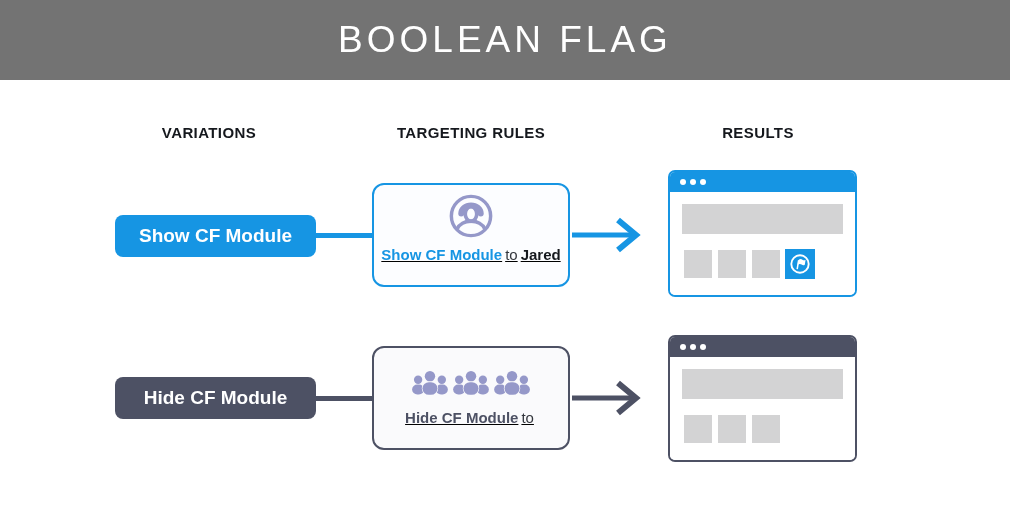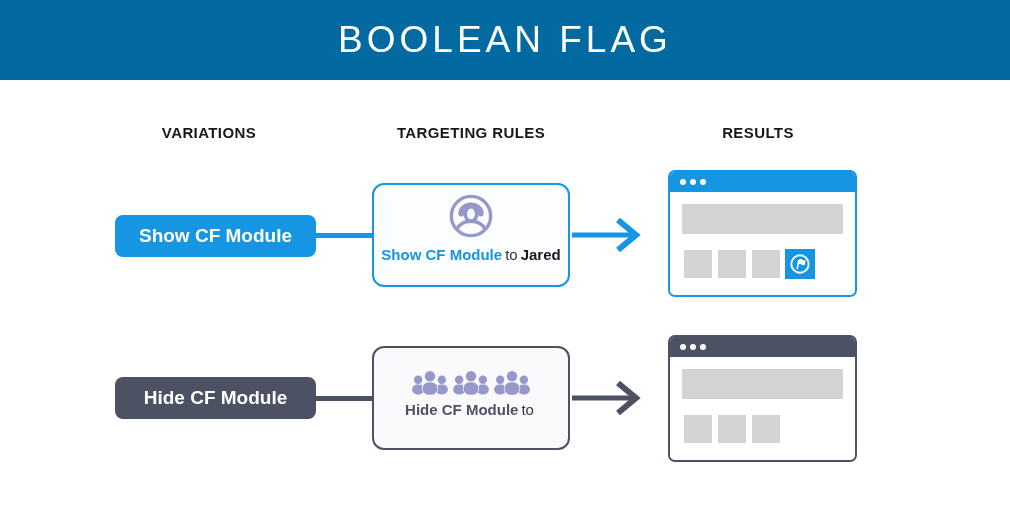--- a/index.html
+++ b/index.html
@@ -12,21 +12,21 @@
     width: 1010px;
     height: 524px;
     background: #ffffff;
     overflow: hidden;
   }
   
   .header {
     position: absolute;
     left: 0; top: 0;
     width: 1010px; height: 80px;
-    background: #0369a1;
+    background: #737373;
     display: flex; align-items: center; justify-content: center;
   }
   .header-title {
     color: #ffffff;
     font-size: 37px;
     font-weight: 400;
     letter-spacing: 4px;
   }
   
   .col-label {
@@ -67,31 +67,32 @@
 
   
   .rulebox {
     position: absolute;
     left: 372px;
     width: 198px; height: 104px;
     border-radius: 12px;
     background: #fcfdff;
     display: flex; flex-direction: column; align-items: center;
     text-align: center;
+    text-decoration: underline;
   }
   .rulebox-1 { top: 183px; border: 2px solid #1695e3; }
   .rulebox-2 { top: 346px; border: 2px solid #4d5164; background: #fafafc; }
   .rule-icon-wrap { margin-top: 8px; line-height: 0; }
   .rule-text {
     font-size: 15px;
     color: #25272e;
     line-height: 20px;
     margin-top: 6px;
   }
-  .rulebox-2 .rule-text { margin-top: 2px; }
+  .rulebox-2 .rule-text { margin-top: 10px; }
   .flag-name { font-weight: 700; }
   .flag-name-blue { color: #1695e3; }
   .flag-name-dark { color: #4d5164; }
   .rule-to { margin: 0 3px; color: #33363d; }
   .audience { font-weight: 700; color: #15181d; }
   .audience-block { display: block; }
 
   
   .arrow {
     position: absolute;

